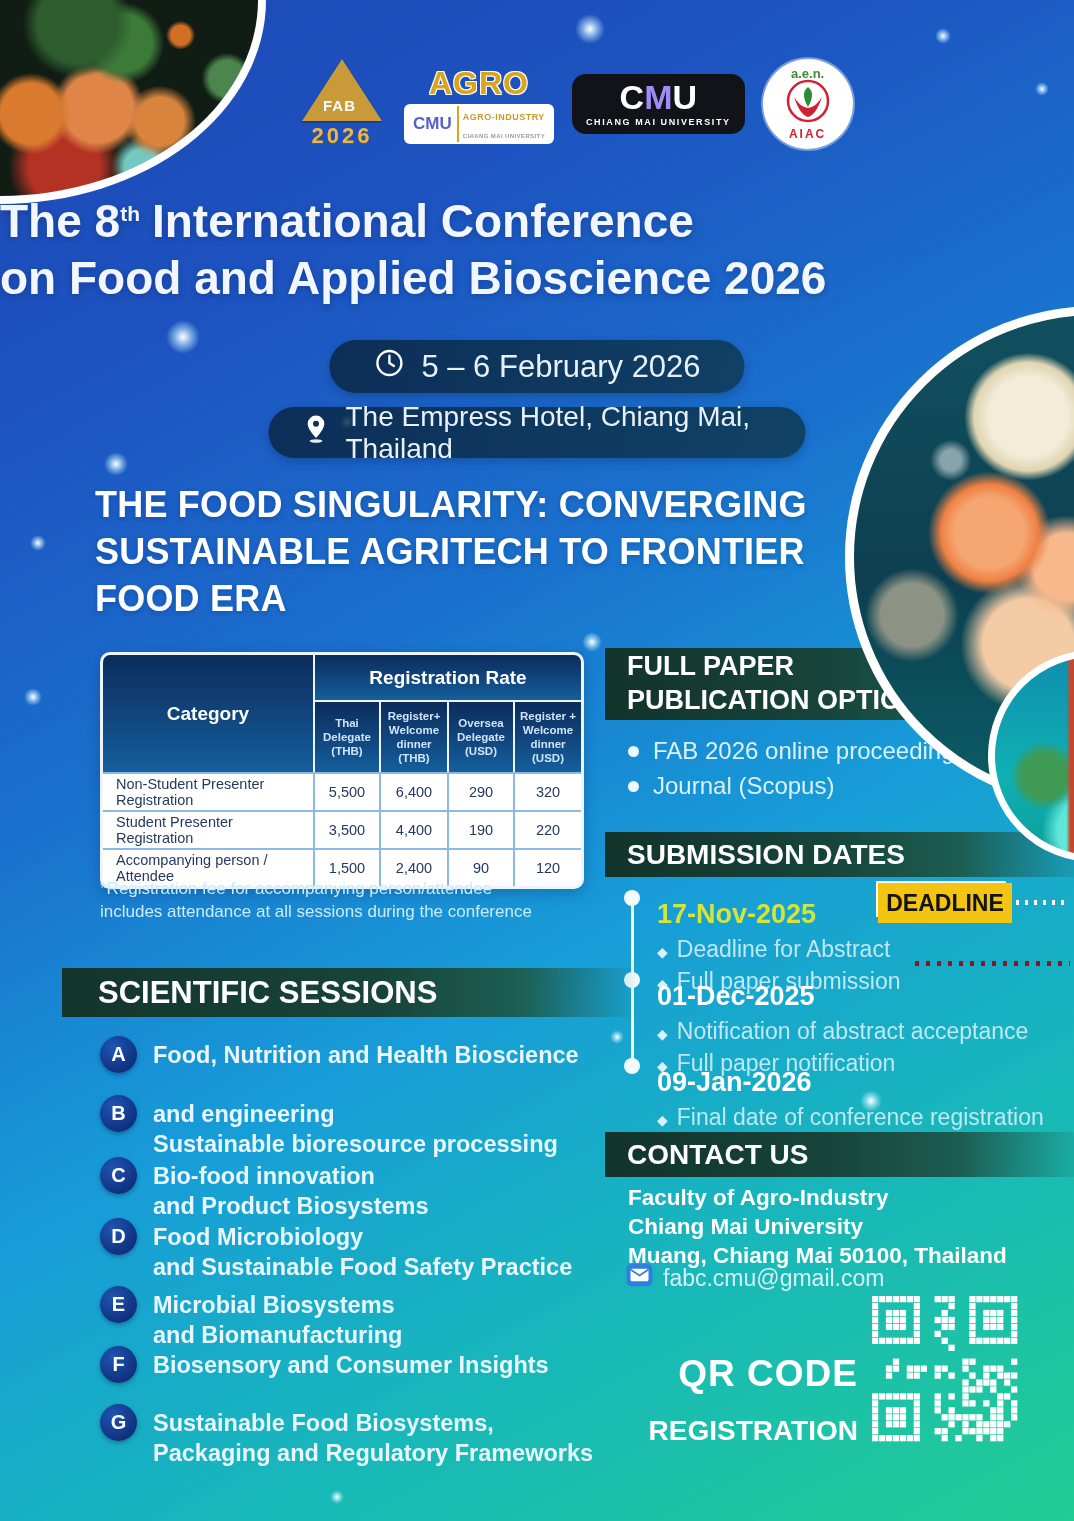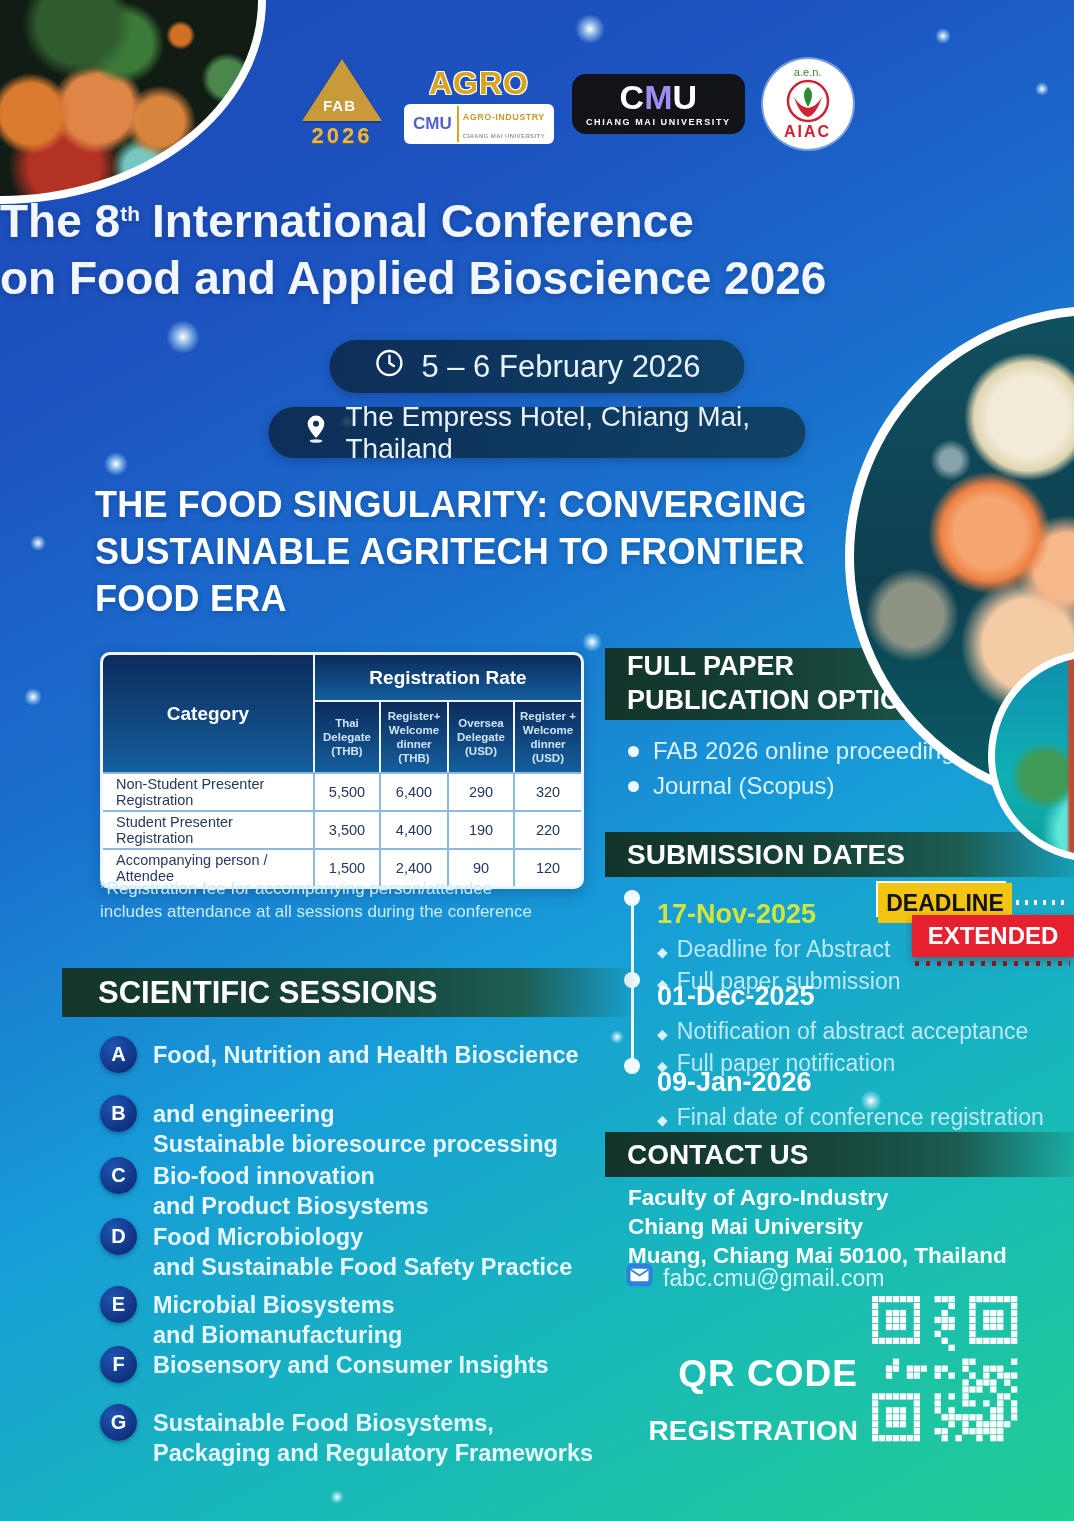--- a/index.html
+++ b/index.html
@@ -35,23 +35,23 @@
   .agro-sub{display:flex;align-items:center;justify-content:center;gap:5px;background:#fff;border-radius:6px;padding:2px 5px;margin-top:2px;}
   .agro-cmu{font-size:17px;font-weight:900;color:#5560cf;}
   .agro-col{text-align:left;border-left:2px solid #d9a520;padding-left:4px;}
   .agro-dept{font-size:9px;font-weight:800;color:#c89a2c;letter-spacing:.5px;}
   .agro-univ{font-size:6px;font-weight:700;color:#9a9a9a;letter-spacing:.4px;}
   .cmu-logo{background:#121219;border-radius:14px;padding:6px 14px 7px;text-align:center;}
   .cmu-name{font-size:34px;font-weight:900;color:#fff;line-height:1;}
   .cmu-name .m{color:#9f8df5;}
   .cmu-univ{font-size:9px;font-weight:700;color:#fff;letter-spacing:1.6px;margin-top:3px;}
   .aiac-logo{width:90px;height:90px;background:#fff;border-radius:50%;position:relative;text-align:center;box-shadow:0 0 0 2px rgba(255,255,255,.4);}
-  .aiac-top{position:absolute;top:7px;width:100%;font-size:11px;font-weight:400;color:#3d8b36;}
+  .aiac-top{position:absolute;top:7px;width:100%;font-size:13px;font-weight:700;color:#3d8b36;}
   .aiac-mark{position:absolute;top:18px;left:23px;}
-  .aiac-name{position:absolute;bottom:8px;width:100%;font-size:16px;font-weight:800;color:#cf2233;letter-spacing:2px;}
+  .aiac-name{position:absolute;bottom:8px;width:100%;font-size:12px;font-weight:800;color:#cf2233;letter-spacing:2px;}
   
   .title{position:absolute;left:0;top:193px;width:100%;text-align:left;color:#f1f6ff;font-weight:600;font-size:46px;line-height:1.24;z-index:3;text-shadow:0 2px 6px rgba(10,30,90,.35);}
   .title sup{font-size:21px;font-weight:600;}
   .title .sp{margin-left:12px;}
   
   .pill{position:absolute;left:50%;transform:translateX(-50%);display:flex;align-items:center;gap:16px;background:linear-gradient(90deg,rgba(9,36,64,.82),rgba(13,52,72,.78));border-radius:30px;color:#e7f1fa;z-index:3;box-shadow:0 3px 10px rgba(5,20,50,.25);}
   .pill-date{top:340px;height:53px;padding:0 44px;font-size:31px;font-weight:400;}
   .pill-loc{top:407px;height:51px;padding:0 34px;font-size:28px;font-weight:400;}
   
   .theme{position:absolute;left:95px;top:482px;width:740px;font-size:36px;font-weight:800;color:#ffffff;line-height:1.3;z-index:3;letter-spacing:.2px;text-shadow:0 2px 5px rgba(10,40,100,.3);}
@@ -293,21 +293,20 @@
   </div>
   <div class="mile" style="top:1051px;">
     <div class="m-date">09-Jan-2026</div>
     <div class="m-b">
         <span class="dia">◆</span>
         <span>Final date of conference registration</span>
       </div>
   </div>
 
   <div class="badge badge-deadline">DEADLINE</div>
-  <div class="badge badge-extended">EXTENDED</div>
   <div class="stitch stitch-r"></div>
   <div class="stitch stitch-b"></div>
 
   <div class="gbar gbar-sessions">SCIENTIFIC SESSIONS</div>
 
   <div class="sess" style="top:1036px;">
     <div class="sess-letter">A</div>
     <div class="sess-text">
         <span>Food, Nutrition and Health Bioscience</span>
         <span></span>

